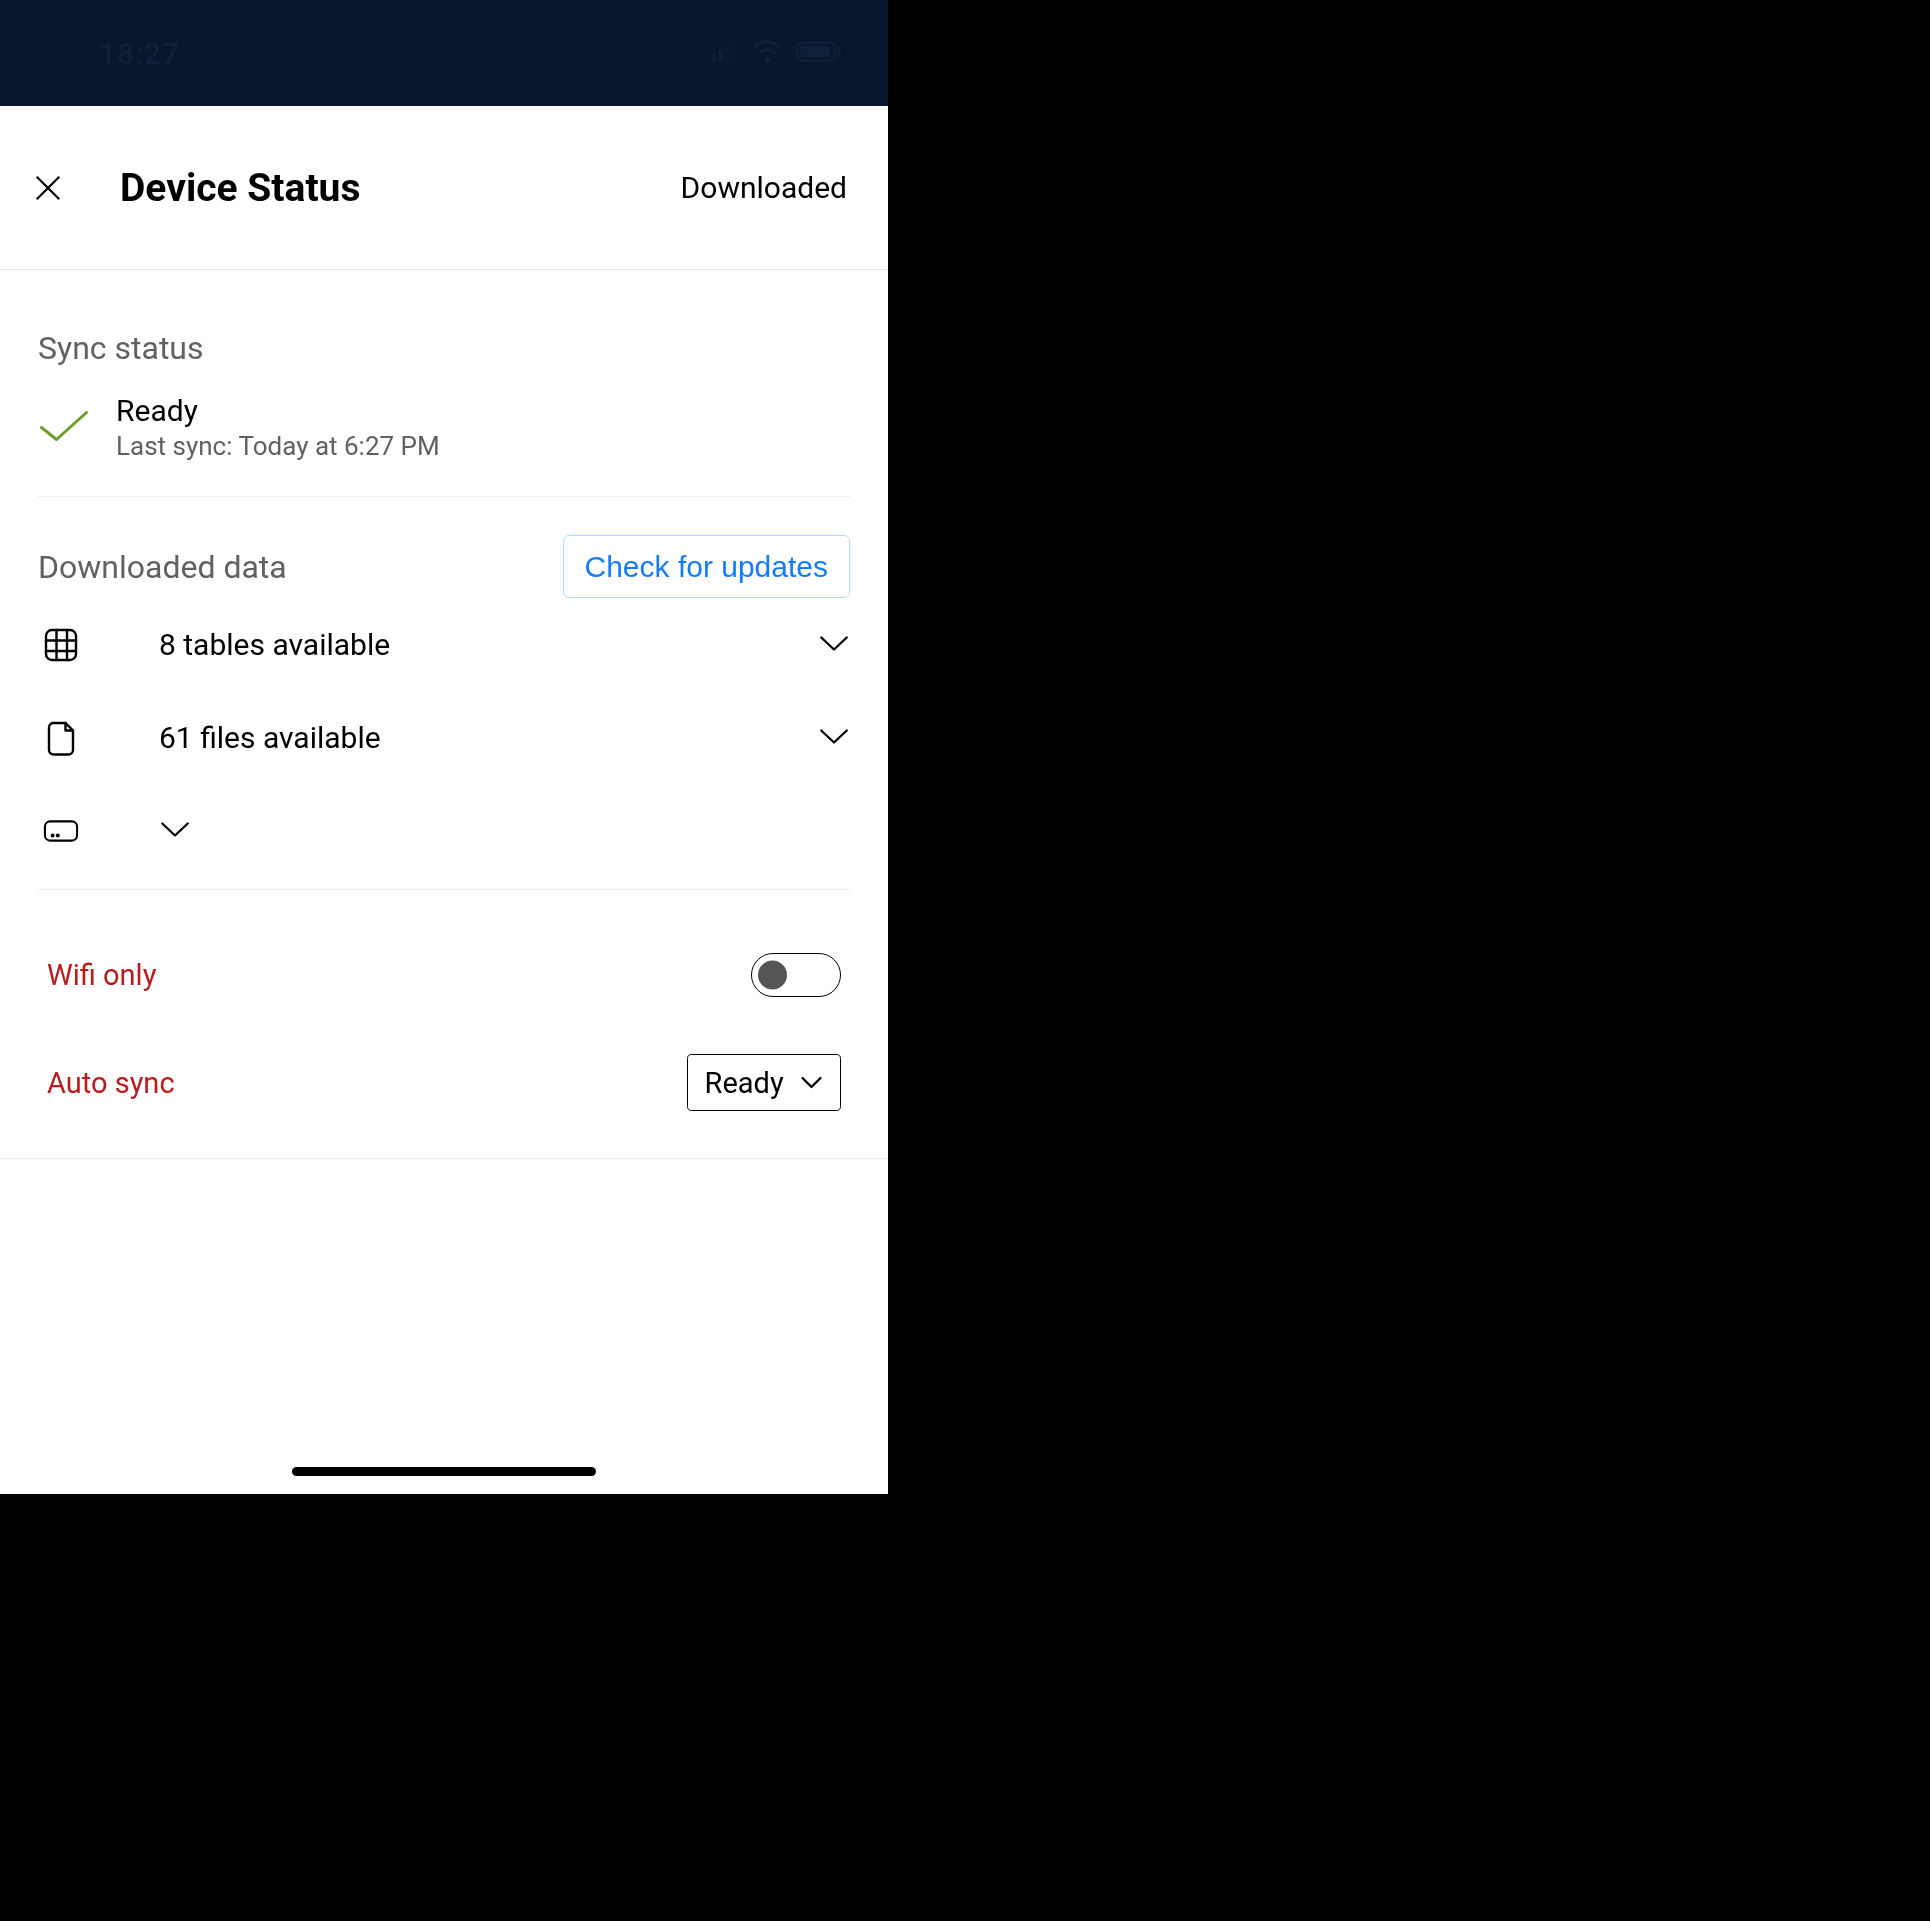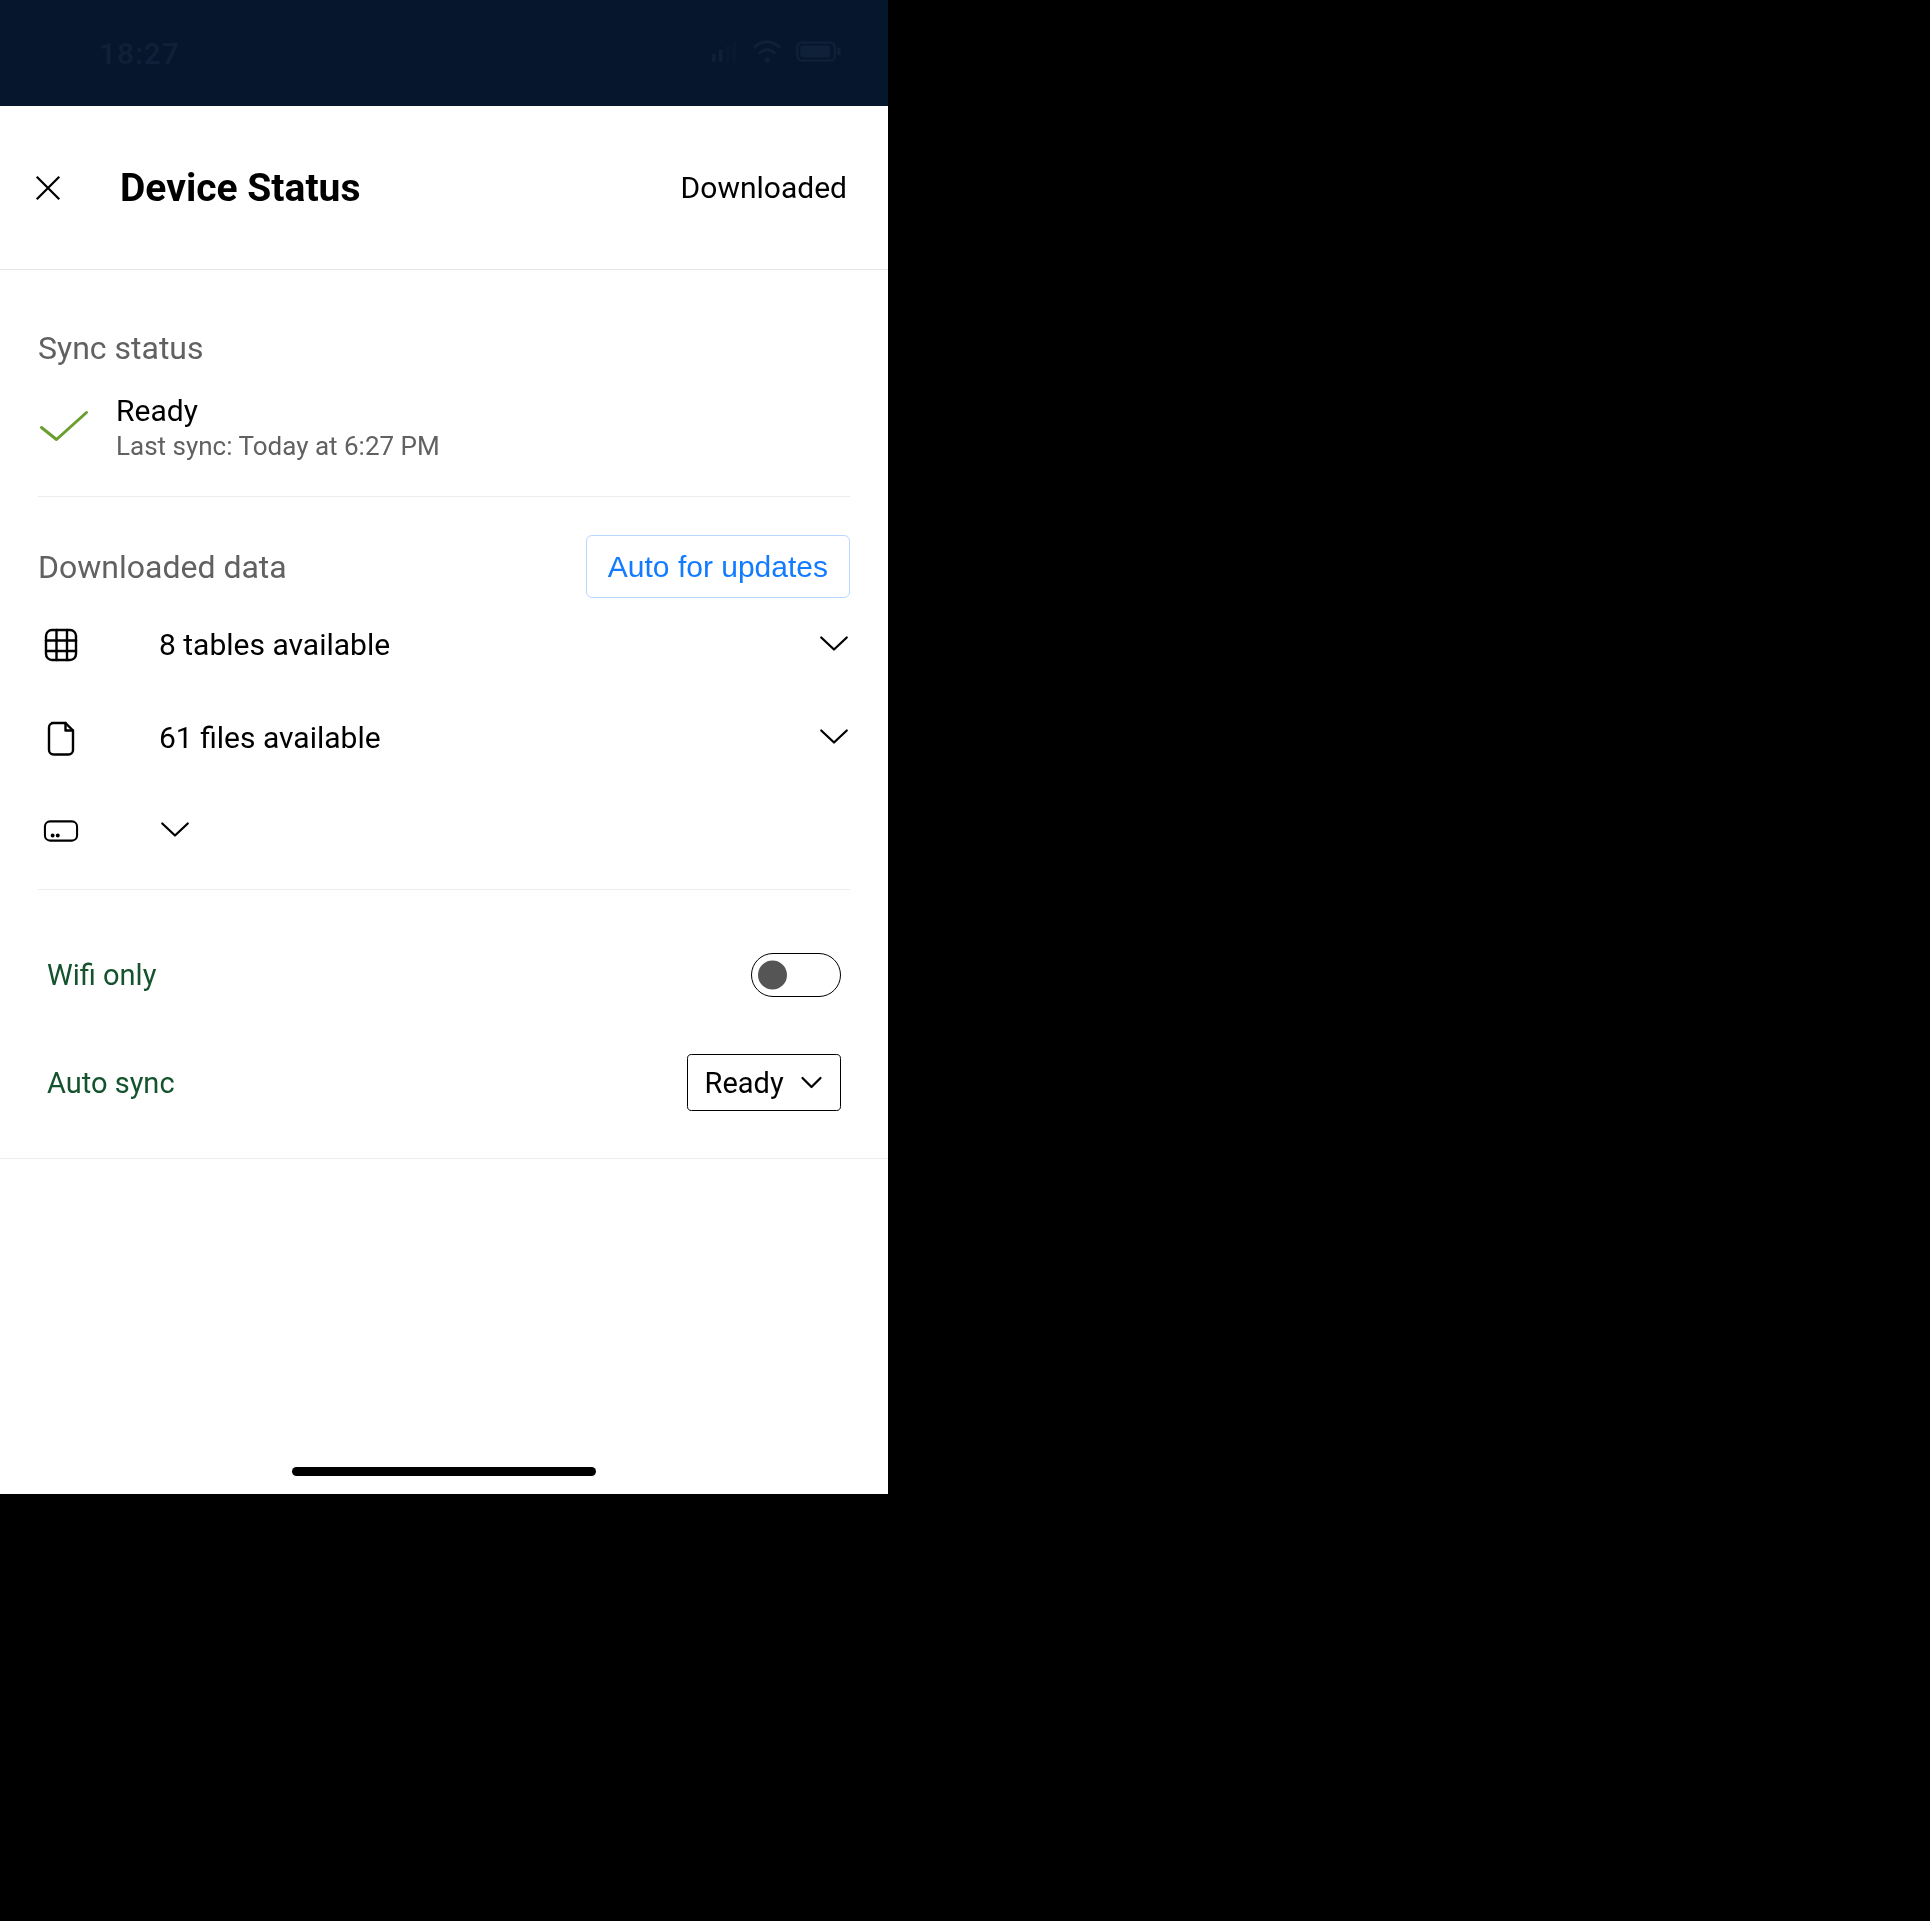--- a/index.html
+++ b/index.html
@@ -121,21 +121,21 @@
 
   .offline-section { padding-top: 33px; padding-bottom: 33px; border-bottom: 0.8px solid #ececec; }
   .offline-header { display: flex; align-items: center; justify-content: space-between; }
   .help-icon svg { width: 27px; height: 27px; stroke: #000; stroke-width: 2.4; fill: none; }
   .setting-row {
     display: flex;
     align-items: center;
     justify-content: space-between;
     padding: 30px 9px 13.7px 9px;
   }
-  .setting-label { font-size: 29px; color: #14532d; }
+  .setting-label { font-size: 29px; color: #b91c1c; }
 
   .toggle {
     width: 90px; height: 44px;
     border: 1.9px solid #000;
     border-radius: 30px;
     position: relative;
     background: #fff;
     cursor: pointer;
   }
   .toggle .knob {
@@ -225,21 +225,21 @@
       <div class="sync-text">
         <div class="ready">Ready</div>
         <div class="sub">Last sync: Today at 6:27 PM</div>
       </div>
     </div>
   </div>
 
   <div class="section dl-section">
     <div class="dl-header">
       <div class="section-heading">Downloaded data</div>
-      <button class="check-updates-btn">Auto for updates</button>
+      <button class="check-updates-btn">Check for updates</button>
     </div>
     <div class="dl-list">
       <div class="dl-item">
         <div class="icon-wrap">
           <svg viewBox="0 0 48 48">
               <rect x="4" y="4" width="40" height="40" rx="8"></rect>
               <line x1="4" y1="18" x2="44" y2="18"></line>
               <line x1="4" y1="32" x2="44" y2="32"></line>
               <line x1="18" y1="4" x2="18" y2="44"></line>
               <line x1="32" y1="4" x2="32" y2="44"></line>

